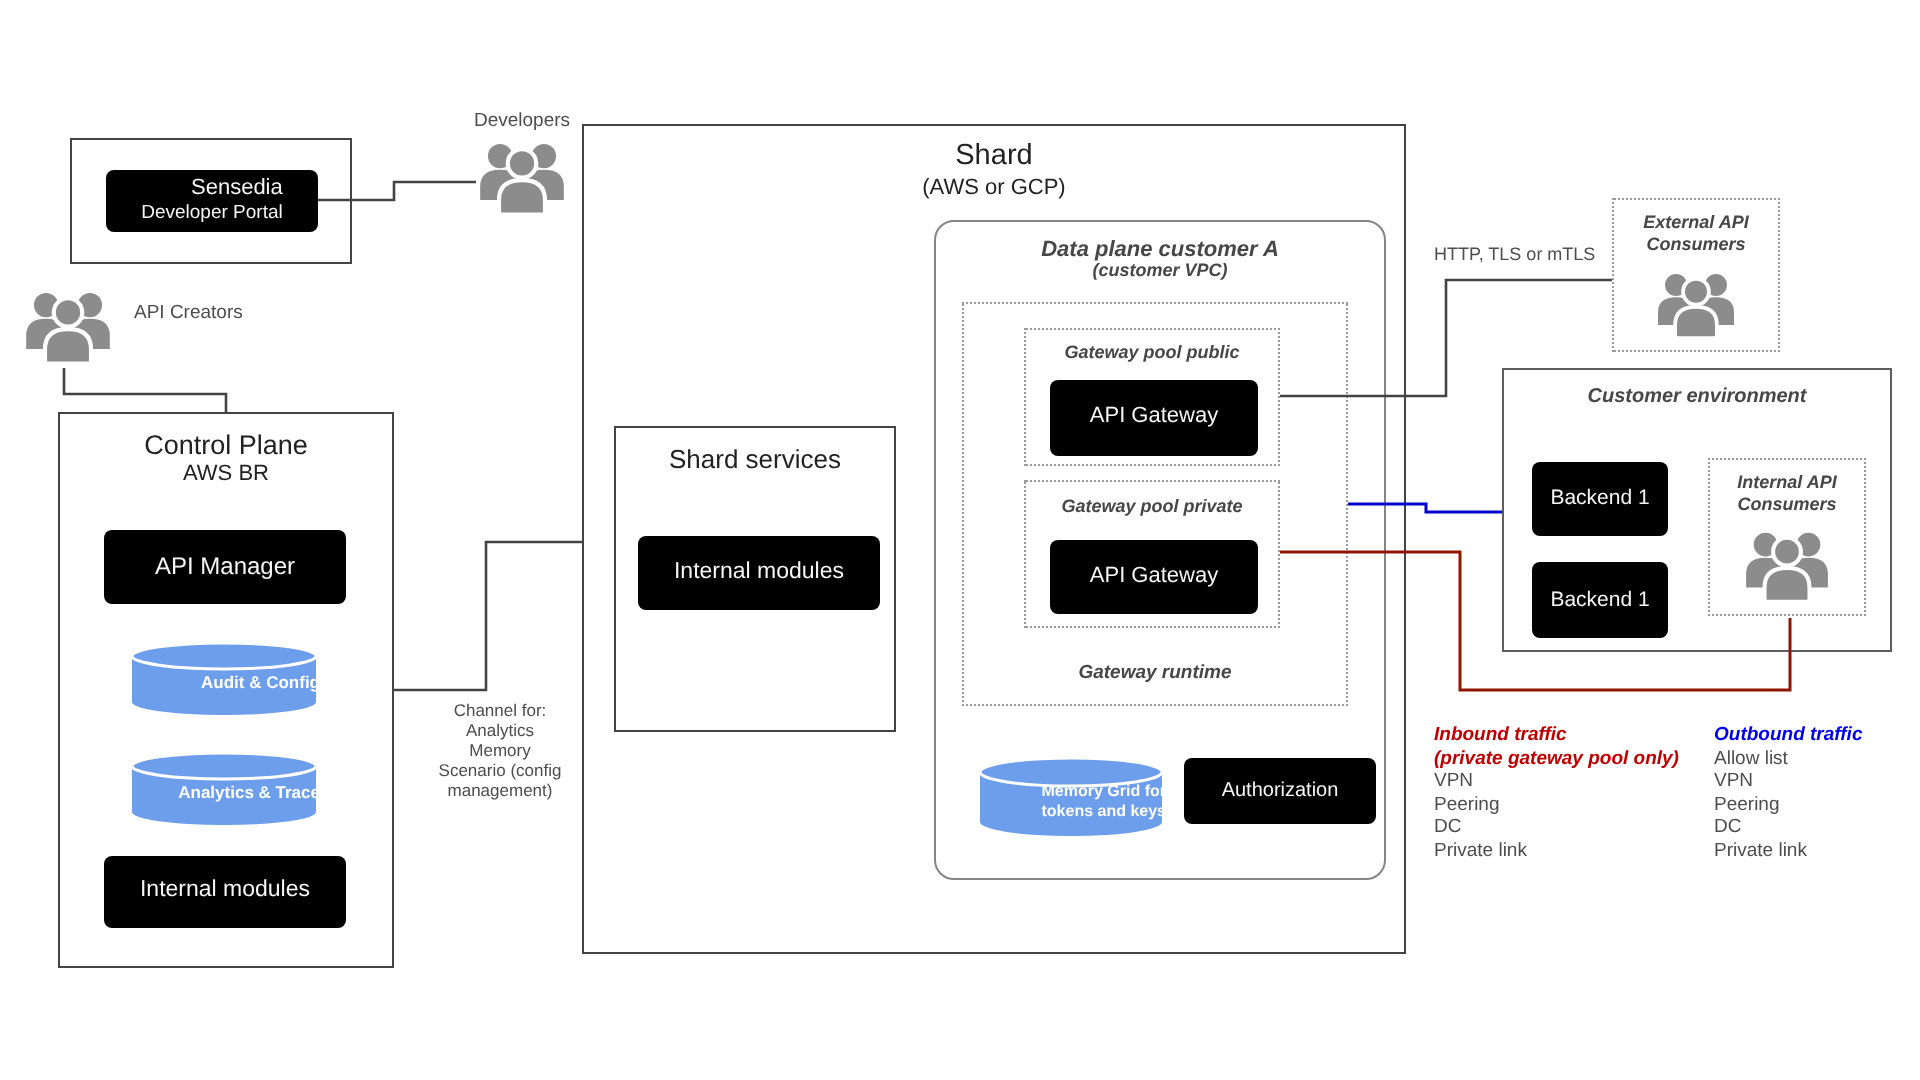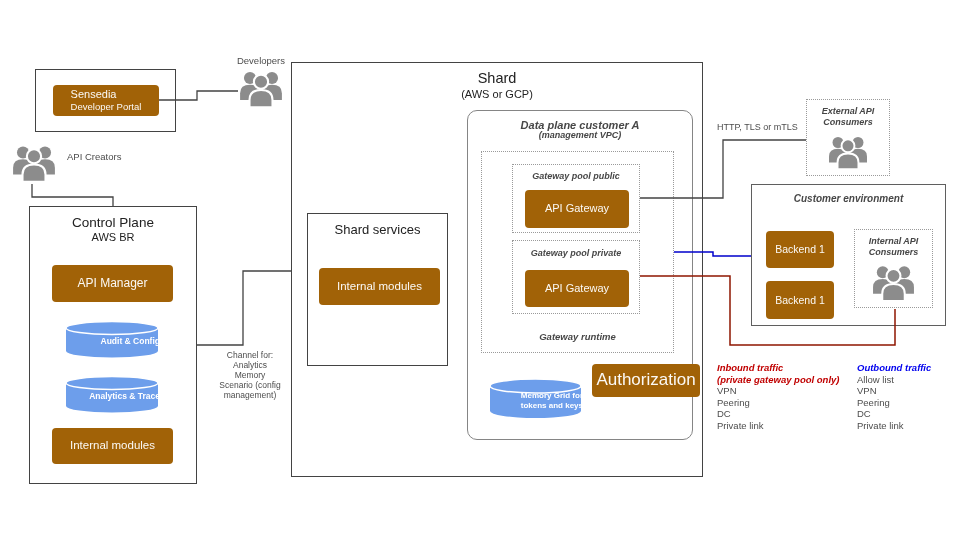--- a/index.html
+++ b/index.html
@@ -3,22 +3,22 @@
 <meta charset="utf-8">
 <style>
   html,body{margin:0;padding:0}
   body{width:960px;height:540px;position:relative;background:#fff;overflow:hidden;
        font-family:"Liberation Sans","DejaVu Sans",sans-serif;color:#333}
   .abs{position:absolute}
   .box{position:absolute;background:#fff;border:1.5px solid #434343;box-sizing:border-box}
   .box-md{position:absolute;background:#fff;border:1.4px solid #5f5f5f;box-sizing:border-box}
   .rbox{position:absolute;background:#fff;border:1.4px solid #858585;border-radius:10px;box-sizing:border-box}
   .dotted{position:absolute;background:transparent;border:1.3px dotted #9a9a9a;box-sizing:border-box}
-  .pbtn{position:absolute;background:#a16207;border-radius:4px;color:rgba(255,255,255,.96);
-        display:flex;align-items:center;justify-content:center;text-align:left;line-height:1.2;box-sizing:border-box}
+  .pbtn{position:absolute;background:#000000;border-radius:4px;color:rgba(255,255,255,.96);
+        display:flex;align-items:center;justify-content:center;text-align:right;line-height:1.2;box-sizing:border-box}
   .ctr{text-align:center}
   .bold{font-weight:normal}
   .it{color:#4d4d4d}
   .bit{font-style:italic;font-weight:bold;color:#474747}
   .cyl{position:absolute}
   .cyl svg{position:absolute;left:0;top:0;width:100%;height:100%}
   .cyl-label{position:absolute;left:0;right:0;color:#fff;font-weight:bold;text-align:right;line-height:1.2}
   .overlay{position:absolute;left:0;top:0;z-index:30;pointer-events:none}
   .ln{fill:none;stroke:#434343;stroke-width:1.3}
   .ln-blue{fill:none;stroke:#0000cc;stroke-width:1.5}
@@ -106,21 +106,21 @@
 <div class="abs bold ctr" style="left:291px;top:88px;width:412px;font-size:11px;color:#222">(AWS or GCP)</div>
 
 <div class="box" style="left:307px;top:213px;width:141px;height:153px"></div>
 <div class="abs bold ctr" style="left:307px;top:222px;width:141px;font-size:13px;color:#222">Shard services</div>
 <div class="pbtn" style="left:319px;top:268px;width:121px;height:37px;font-size:11.5px">
   <span>Internal modules</span>
 </div>
 
 <div class="rbox" style="left:467px;top:110px;width:226px;height:330px"></div>
 <div class="abs bit ctr" style="left:467px;top:119px;width:226px;font-size:11px">Data plane customer A</div>
-<div class="abs bit ctr" style="left:467px;top:130px;width:226px;font-size:9px">(management VPC)</div>
+<div class="abs bit ctr" style="left:467px;top:130px;width:226px;font-size:9px">(customer VPC)</div>
 
 <div class="dotted" style="left:481px;top:151px;width:193px;height:202px"></div>
 <div class="abs bit ctr" style="left:481px;top:331px;width:193px;font-size:9.5px">Gateway runtime</div>
 
 <div class="dotted" style="left:512px;top:164px;width:128px;height:69px"></div>
 <div class="abs bit ctr" style="left:512px;top:171px;width:128px;font-size:9px">Gateway pool public</div>
 <div class="pbtn" style="left:525px;top:190px;width:104px;height:38px;font-size:11px">
   <span>API Gateway</span>
 </div>
 
@@ -134,21 +134,21 @@
   <svg viewBox="0 0 95 43" preserveAspectRatio="none">
     <path d="M2,9 v25 a45.5,7 0 0 0 91,0 v-25" fill="#6d9eeb"></path>
     <ellipse cx="47.5" cy="9" rx="45.5" ry="7" fill="#6d9eeb" stroke="#fff" stroke-width="1.5"></ellipse>
   </svg>
   <div class="cyl-label" style="top:14px;font-size:8px">
     <div>Memory Grid for</div>
     <div>tokens and keys</div>
   </div>
 </div>
 
-<div class="pbtn" style="left:592px;top:364px;width:108px;height:33px;font-size:17px">
+<div class="pbtn" style="left:592px;top:379px;width:96px;height:33px;font-size:10px">
   <span>Authorization</span>
 </div>
 
 <div class="dotted" style="left:806px;top:99px;width:84px;height:77px;background:#fff"></div>
 <div class="abs bit ctr" style="left:806px;top:106px;width:84px;font-size:9px;line-height:11px">
   <div>External API</div>
   <div>Consumers</div>
 </div>
 <div class="abs" style="left:827px;top:133px;width:42px;height:38px">
   <svg class="people" viewBox="0 0 44 40">

